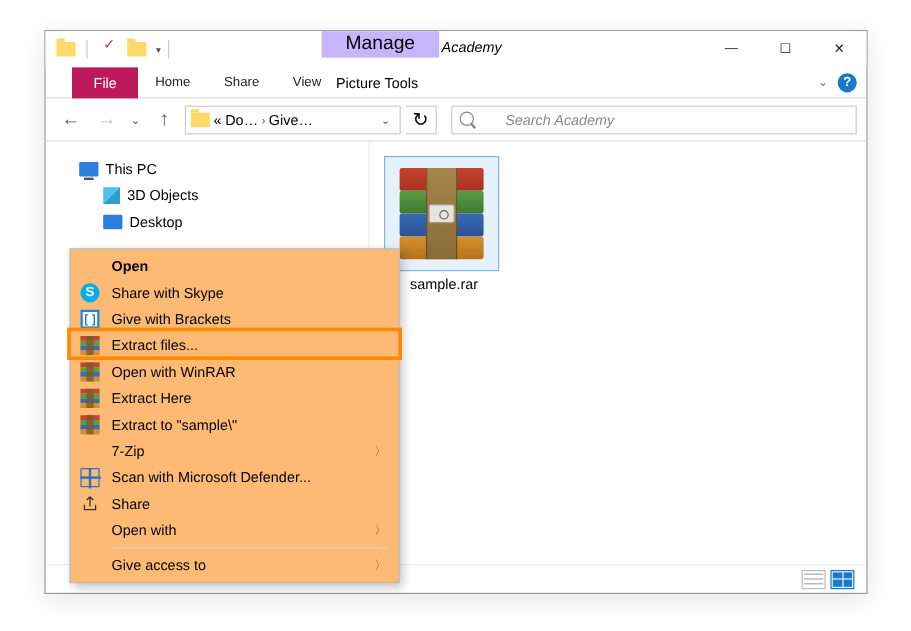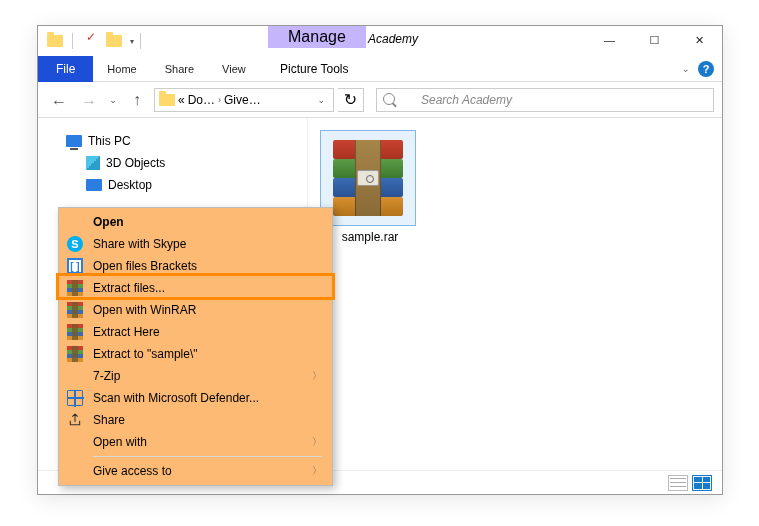--- a/index.html
+++ b/index.html
@@ -15,21 +15,21 @@
   .check-ico::after { content:"✓"; color:#ca3b3b; font-size:12px; position:relative; top:-4px; left:1px;}
   .qat-sep { width:1px; height:16px; background:#ccc; margin:0 4px; }
   .dropdown-arrow { font-size:8px; color:#555; margin-left:3px; }
   .manage-tab { position:absolute; left:230px; top:0; height:22px; background:#c4b5fd; padding:0 20px; font-size:16px; display:flex; align-items:center; }
   .window-title { position:absolute; left:330px; top:6px; font-size:12px;font-style:italic; }
   .win-controls { position:absolute; right:0; top:0; display:flex; }
   .win-btn { width:45px; height:28px; display:flex; align-items:center; justify-content:center; font-size:11px; color:#222; }
   
   
   .ribbon { height: 26px; display:flex; align-items:center; border-bottom:1px solid #ddd; }
-  .file-tab { background:#1d4ed8; color:#fff; padding:0 18px; height:26px; line-height:26px; font-size:12px; }
+  .file-tab { background:#be185d; color:#fff; padding:0 18px; height:26px; line-height:26px; font-size:12px;margin-left:22px; }
   .ribbon-tab { padding:0 14px; height:26px; line-height:26px; font-size:11px; color:#222; }
   .ribbon-sub { position:absolute; left:230px; font-size:12px; padding:0 12px; }
   .ribbon-right { position:absolute; right:8px; display:flex; align-items:center; gap:8px; }
   .ribbon-caret { font-size:10px; color:#777; }
   .help-icon { width:16px; height:16px; border-radius:50%; background:#1979ca; color:#fff; font-size:11px; text-align:center; line-height:16px; font-weight:bold;}
   
   
   .navbar { height:36px; border-bottom:1px solid #ddd; display:flex; align-items:center; padding:0 8px; gap:4px; }
   .nav-btn { width:26px; height:26px; display:flex; align-items:center; justify-content:center; color:#555; }
   .nav-btn.disabled { color:#bbb; }
@@ -221,21 +221,21 @@
   <div class="menu-item">
     <div class="menu-icon">
         <div class="skype-icon">S</div>
       </div>
     <span class="menu-label">Share with Skype</span>
   </div>
   <div class="menu-item">
     <div class="menu-icon">
         <div class="brackets-icon">[ ]</div>
       </div>
-    <span class="menu-label">Open files Brackets</span>
+    <span class="menu-label">Give with Brackets</span>
   </div>
   <div class="menu-item">
     <div class="menu-icon">
         <div class="mini-rar">
           <div class="m1"></div>
           <div class="m2"></div>
           <div class="m3"></div>
           <div class="m4"></div>
         </div>
       </div>

